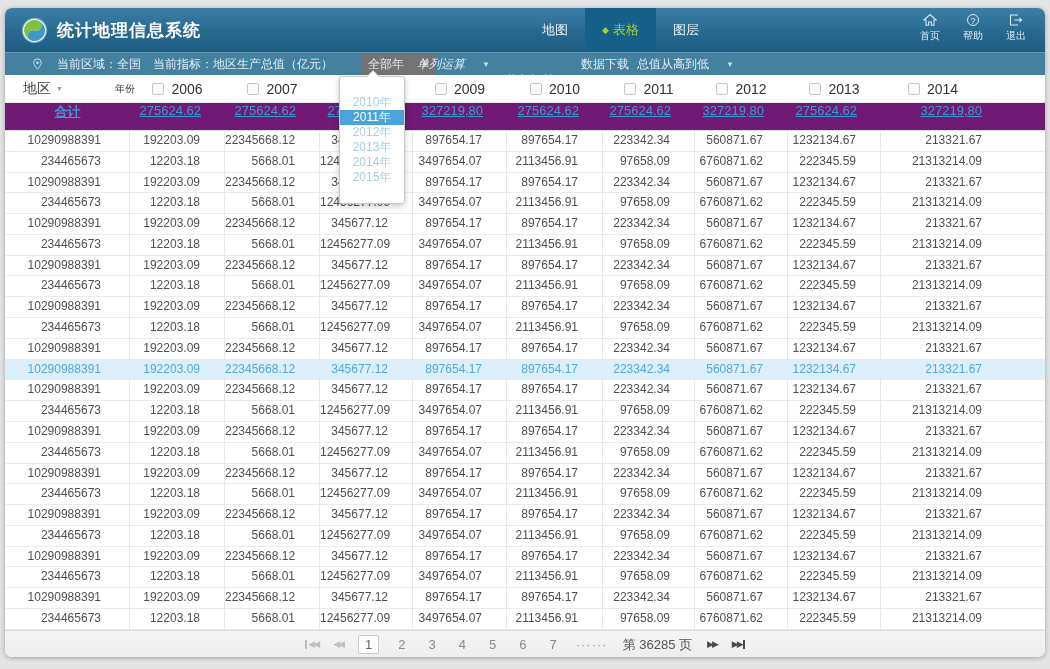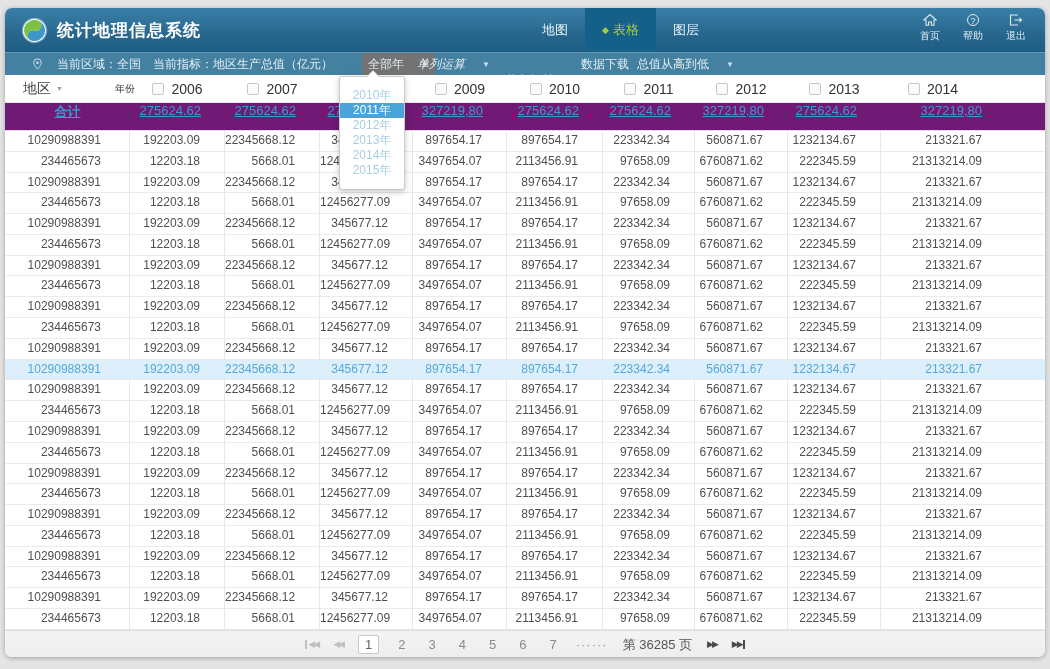--- a/index.html
+++ b/index.html
@@ -32,21 +32,21 @@
   .tb-region{left:28px;cursor:default;}
   .tb-indicator{left:148px;cursor:default;}
   .tb-yearbtn{left:334px;background:#737373;padding:0 6px;margin-left:23px;}
   .tb-colcalc{left:412px;font-style:italic;}
   .tb-icalc{left:502px;margin-top:16px;}
   .tb-dl{left:576px;}
   .tb-sort{left:632px;}
   
   .dropdown{position:absolute;left:334px;top:68px;width:64px;background:#fff;
     border:1px solid #c9c9c9;border-radius:3px;box-shadow:0 2px 6px rgba(0,0,0,.22);
-    z-index:60;padding:11px 0;}
+    z-index:60;padding:18px 0;}
   .dropdown:before{content:"";position:absolute;top:-7px;left:26px;width:0;height:0;
     border-left:7px solid transparent;border-right:7px solid transparent;border-bottom:7px solid #c9c9c9;}
   .dropdown:after{content:"";position:absolute;top:-6px;left:27px;width:0;height:0;
     border-left:6px solid transparent;border-right:6px solid transparent;border-bottom:6px solid #fff;}
   .dd-item{height:15px;line-height:15px;text-align:center;font-size:12px;color:#a7cde3;cursor:pointer;}
   .dd-item.sel{background:#4aa4d9;color:#fff;font-weight:normal;}
   
   .thead{height:27px;flex:0 0 27px;display:flex;align-items:center;position:relative;
     border-bottom:1px solid #e6e6e6;background:#fff;}
   .cell{box-sizing:border-box;flex:0 0 auto;}

